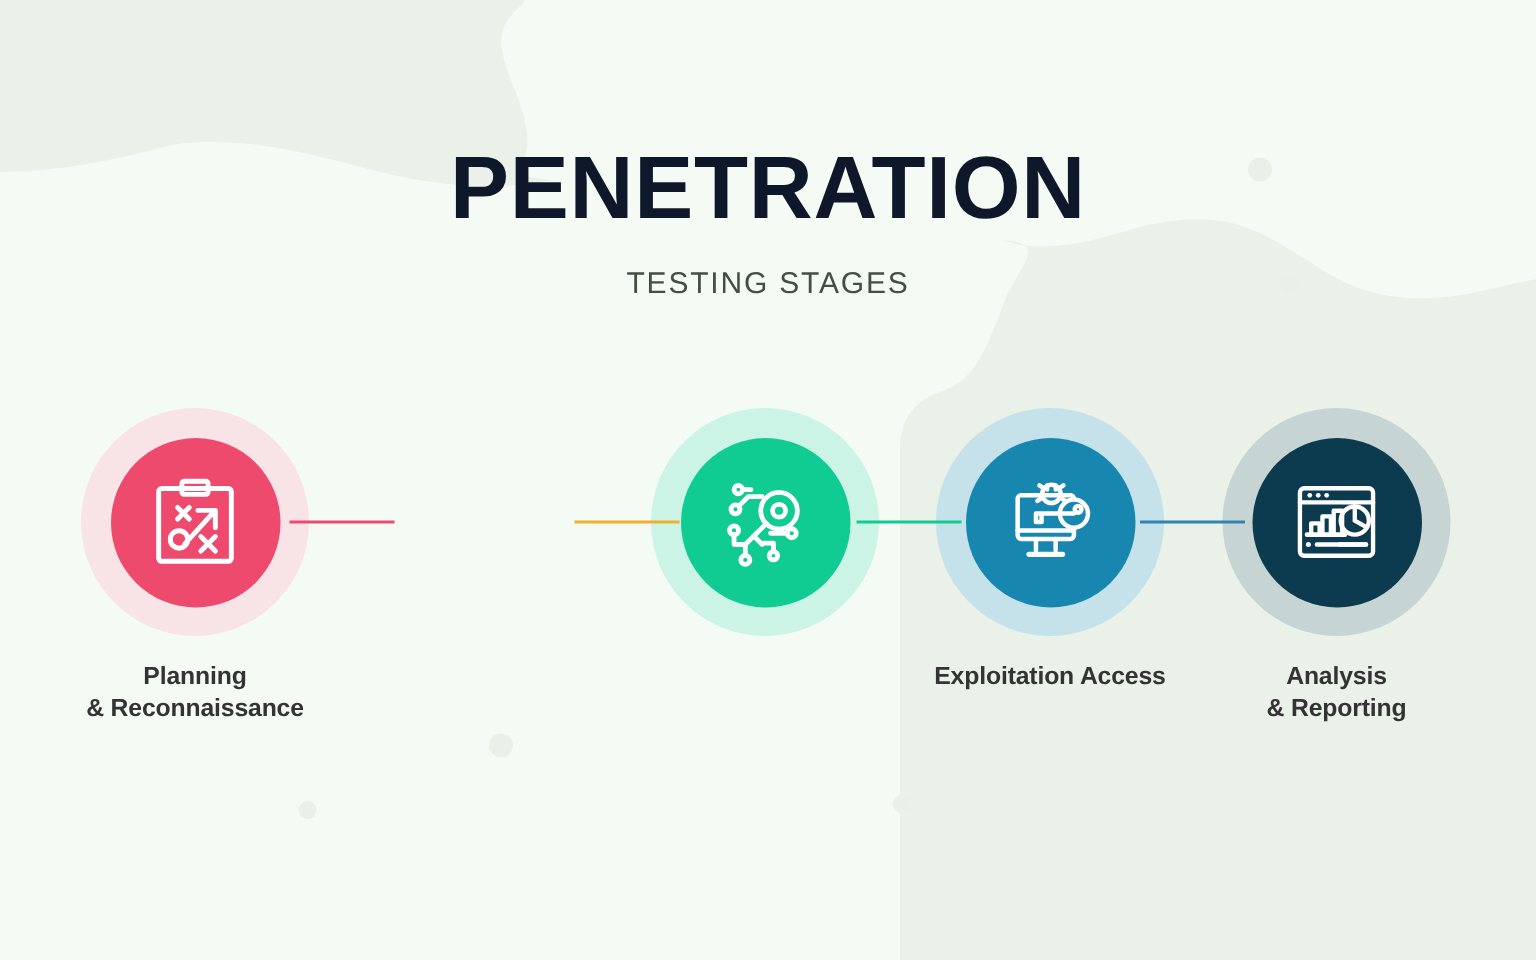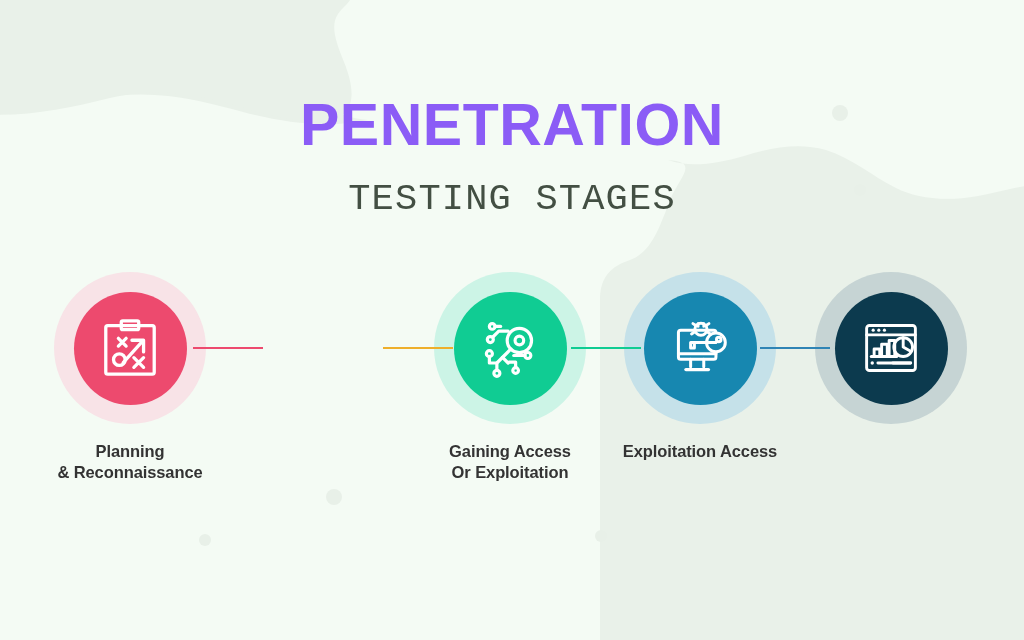--- a/index.html
+++ b/index.html
@@ -35,33 +35,33 @@
     position: absolute;
     top: 96px;
     left: 0;
     width: 1024px;
     text-align: center;
     z-index: 5;
   }
   #main-title {
     font-size: 59px;
     font-weight: bold;
-    color: #8b5cf6;
+    color: #0f172a;
     letter-spacing: 0.5px;
     line-height: 1.0;
     margin: 0;
     font-family: "Liberation Sans", sans-serif;
   }
   #subtitle {
-    font-size: 37px;
+    font-size: 20px;
     font-weight: normal;
     color: #434f43;
     letter-spacing: 1.2px;
     margin: 23px 0 0 0;
-    font-family: Liberation Mono, monospace;
+    font-family: Liberation Sans, sans-serif;
   }
 
   
   #stages {
     position: absolute;
     top: 272px;
     left: 0;
     width: 860px;
     height: 220px;
     z-index: 5;
@@ -178,22 +178,20 @@
           <circle cx="11" cy="23" r="3.2"></circle>
           <path d="M22 9 L16 9"></path>
           <circle cx="13" cy="9" r="3"></circle>
           <path d="M36 40 L48 40"></path>
           <circle cx="51" cy="40" r="3.2"></circle>
           <path d="M31 47 L38 47 L38 53"></path>
           <circle cx="38" cy="56" r="3"></circle>
         </svg>
       </div>
     </div>
-    <div class="stage-label">Gaining Access
-Or Exploitation</div>
   </div>
 
   <div class="stage" style="left:602px;">
     <div class="ring" style="background:#c5e1e9;">
       <div class="core" style="background:#1787b0;">
         <svg width="60" height="60" viewBox="0 0 64 64" fill="none" stroke="#ffffff" stroke-width="3.2" stroke-linecap="round" stroke-linejoin="round">
           <path d="M30 9 L30 6 M36 9 L36 6" stroke-width="3"></path>
           <circle cx="33" cy="12" r="6.5"></circle>
           <path d="M27.5 8 L24.5 6 M38.5 8 L41.5 6 M26 15 L23 17 M40 15 L43 17"></path>
           <rect x="9" y="13" width="40" height="31" rx="2.5"></rect>
@@ -223,15 +221,17 @@
           <path d="M30 40 L30 24 L36 24 L36 40"></path>
           <path d="M11 41 L38 41" stroke-width="3.3"></path>
           <circle cx="45" cy="31" r="10"></circle>
           <path d="M45 31 L45 21 M45 31 L52 35"></path>
           <path d="M34 48 L53 48" stroke-width="3.1"></path>
           <circle cx="12" cy="48" r="1.8" fill="#ffffff" stroke="none"></circle>
           <path d="M18 48 L53 48" stroke-width="3.1"></path>
         </svg>
       </div>
     </div>
+    <div class="stage-label">Analysis
+&amp; Reporting</div>
   </div>
 
 </div>
 
 </body></html>

